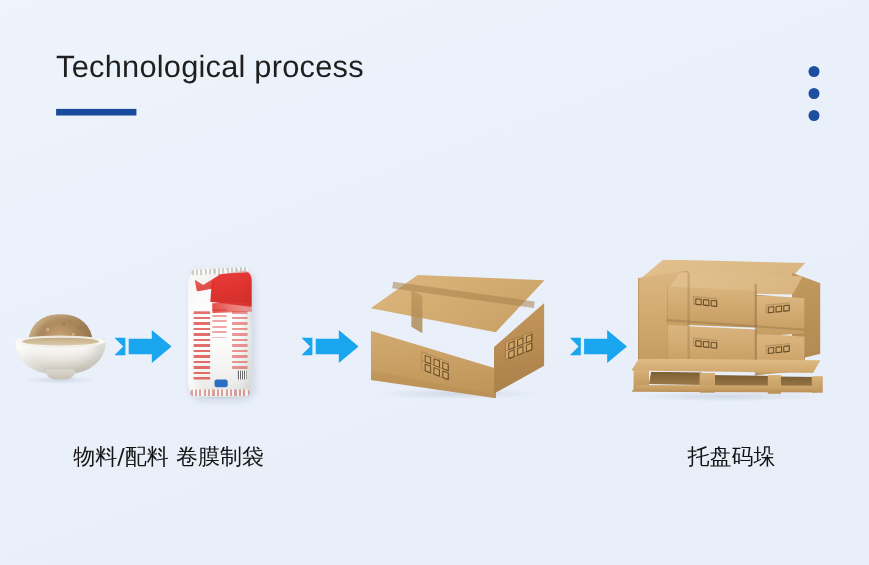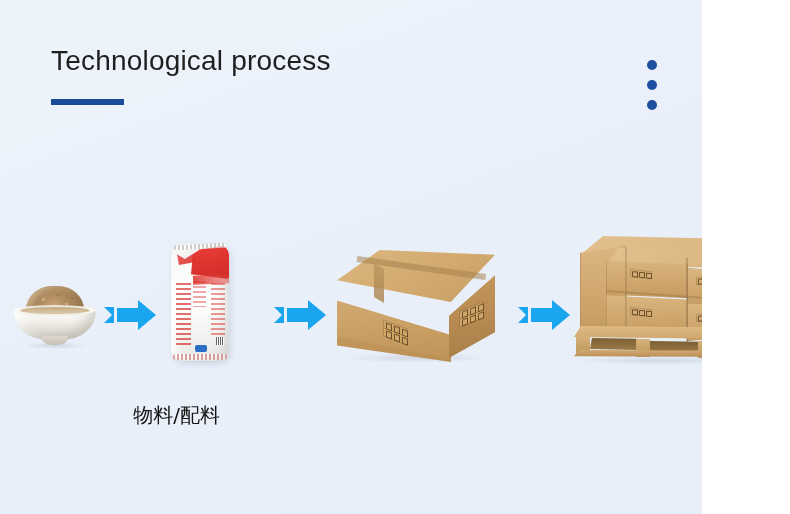--- a/index.html
+++ b/index.html
@@ -8,21 +8,21 @@
   }
   body {
     width: 790px;
     height: 514px;
     overflow: hidden;
     font-family: "Liberation Sans", "DejaVu Sans", sans-serif;
   }
 
   #page {
     position: relative;
-    width: 702px;
+    width: 790px;
     height: 514px;
     background: linear-gradient(160deg, #eef4fb 0%, #eaf0fa 45%, #e7eef8 100%);
     overflow: hidden;
   }
 
   
   .title-en {
     position: absolute;
     left: 51px;
     top: 45px;
@@ -395,21 +395,21 @@
   </div>
 
   <div class="bowl-wrap">
     <div class="bowl-shadow"></div>
     <div class="powder-mound"></div>
     <div class="bowl-body"></div>
     <div class="bowl-rim"></div>
     <div class="bowl-rim-inner"></div>
     <div class="bowl-foot"></div>
   </div>
-  <div class="label" style="left:0px; width:220px;text-align:right;">物料/配料</div>
+  <div class="label" style="left:0px; width:220px;">物料/配料</div>
 
   <div class="arrow" style="left:104px;">
     <svg viewBox="0 0 52 32" xmlns="http://www.w3.org/2000/svg">
       <path d="M0 8 L8 16 L0 24 L10 24 L10 8 Z" fill="#1aa5ef"></path>
       <path d="M13 9 L34 9 L34 1 L52 16 L34 31 L34 23 L13 23 Z" fill="#1aa5ef"></path>
     </svg>
   </div>
 
   <div class="bag-wrap">
     <div class="bag-shadow"></div>
@@ -420,20 +420,21 @@
       <div class="bag-seam-top"></div>
       <div class="bag-redband"></div>
       <div class="bag-text-col"></div>
       <div class="bag-text-col2"></div>
       <div class="bag-text-col3"></div>
       <div class="bag-logo"></div>
       <div class="bag-qr"></div>
       <div class="bag-seam-bot"></div>
     </div>
   </div>
+  <div class="label" style="left:130px; width:140px;">卷膜制袋</div>
 
   <div class="arrow" style="left:274px;">
     <svg viewBox="0 0 52 32" xmlns="http://www.w3.org/2000/svg">
       <path d="M0 8 L8 16 L0 24 L10 24 L10 8 Z" fill="#1aa5ef"></path>
       <path d="M13 9 L34 9 L34 1 L52 16 L34 31 L34 23 L13 23 Z" fill="#1aa5ef"></path>
     </svg>
   </div>
 
   <div class="box-wrap">
     <div class="box-shadow"></div>
@@ -510,14 +511,15 @@
     <div class="pallet-deck"></div>
     <div class="pallet-gap" style="left:18px; top:106px; width:48px; height:12px; clip-path:polygon(4% 0%, 100% 6%, 96% 100%, 0% 92%);"></div>
     <div class="pallet-gap" style="left:76px; top:109px; width:52px; height:12px; clip-path:polygon(4% 0%, 100% 6%, 96% 100%, 0% 92%);"></div>
     <div class="pallet-gap" style="left:136px; top:110px; width:34px; height:11px; clip-path:polygon(4% 0%, 100% 6%, 96% 100%, 0% 92%);"></div>
     <div class="pallet-stringer" style="left:4px; top:104px; width:14px; height:18px;"></div>
     <div class="pallet-stringer" style="left:64px; top:107px; width:14px; height:18px;"></div>
     <div class="pallet-stringer" style="left:126px; top:109px; width:12px; height:17px;"></div>
     <div class="pallet-stringer" style="left:166px; top:110px; width:10px; height:15px;"></div>
     <div style="position:absolute; left:2px; top:118px; width:172px; height:7px; background:linear-gradient(180deg,#d2a96f,#b88f57); clip-path:polygon(3% 0%, 100% 10%, 97% 100%, 0% 88%);"></div>
   </div>
+  <div class="label" style="left:560px; width:210px;">托盘码垛</div>
 
 </div>
 
 </body></html>

